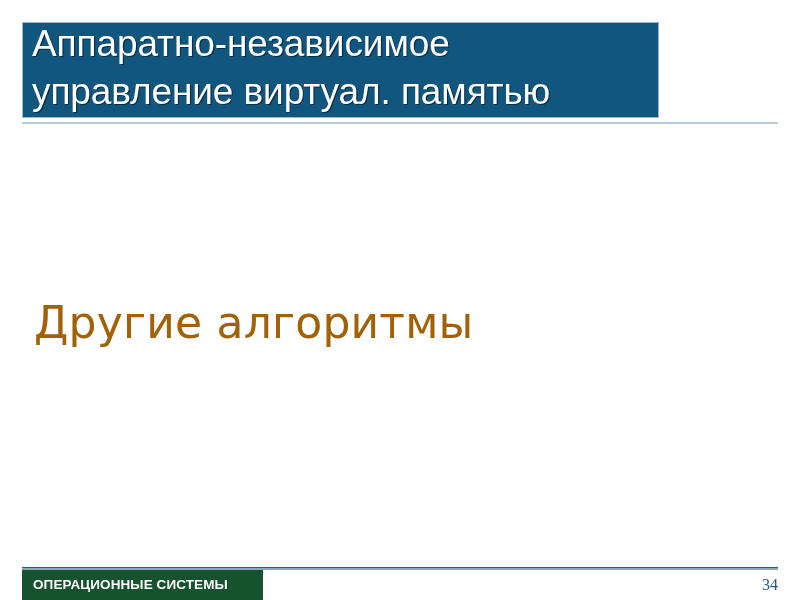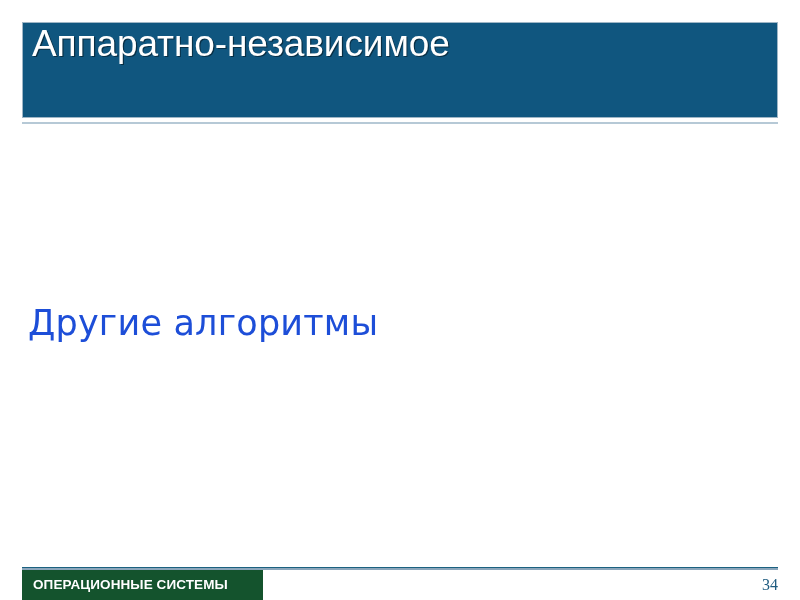--- a/index.html
+++ b/index.html
@@ -18,21 +18,21 @@
     width: 800px;
     height: 600px;
     background: #ffffff;
   }
 
   
   .title-banner {
     position: absolute;
     left: 22px;
     top: 22px;
-    width: 756px;
+    width: 637px;
     height: 96px;
     background: #10567f;
     border: 1px solid #9fb6c6;
     box-sizing: border-box;
     overflow: hidden;
   }
   .title-text {
     position: absolute;
     left: 9px;
     top: -3px;
@@ -65,25 +65,25 @@
   
   .body-area {
     position: absolute;
     left: 24px;
     top: 150px;
     width: 740px;
     height: 400px;
   }
   .body-text {
     position: absolute;
-    left: 4px;
+    left: 10px;
     top: 152px;
-    color: #1d4ed8;
+    color: #a16207;
     font-family: "DejaVu Sans", sans-serif;
-    font-size: 35px;
+    font-size: 44px;
     font-weight: 400;
     line-height: 42px;
     letter-spacing: 0.2px;
     white-space: nowrap;
   }
 
   
   .footer-rule {
     position: absolute;
     left: 22px;
@@ -128,20 +128,21 @@
   }
 </style>
 </head>
 <body>
 
 <div class="slide">
 
   <div class="title-banner">
     <div class="title-text">
       <span class="title-line">Аппаратно-независимое</span>
+      <span class="title-line">управление виртуал. памятью</span>
     </div>
   </div>
 
   <div class="title-underline"></div>
 
   <div class="body-area">
     <div class="body-text">Другие алгоритмы</div>
   </div>
 
   <div class="footer-rule"></div>

